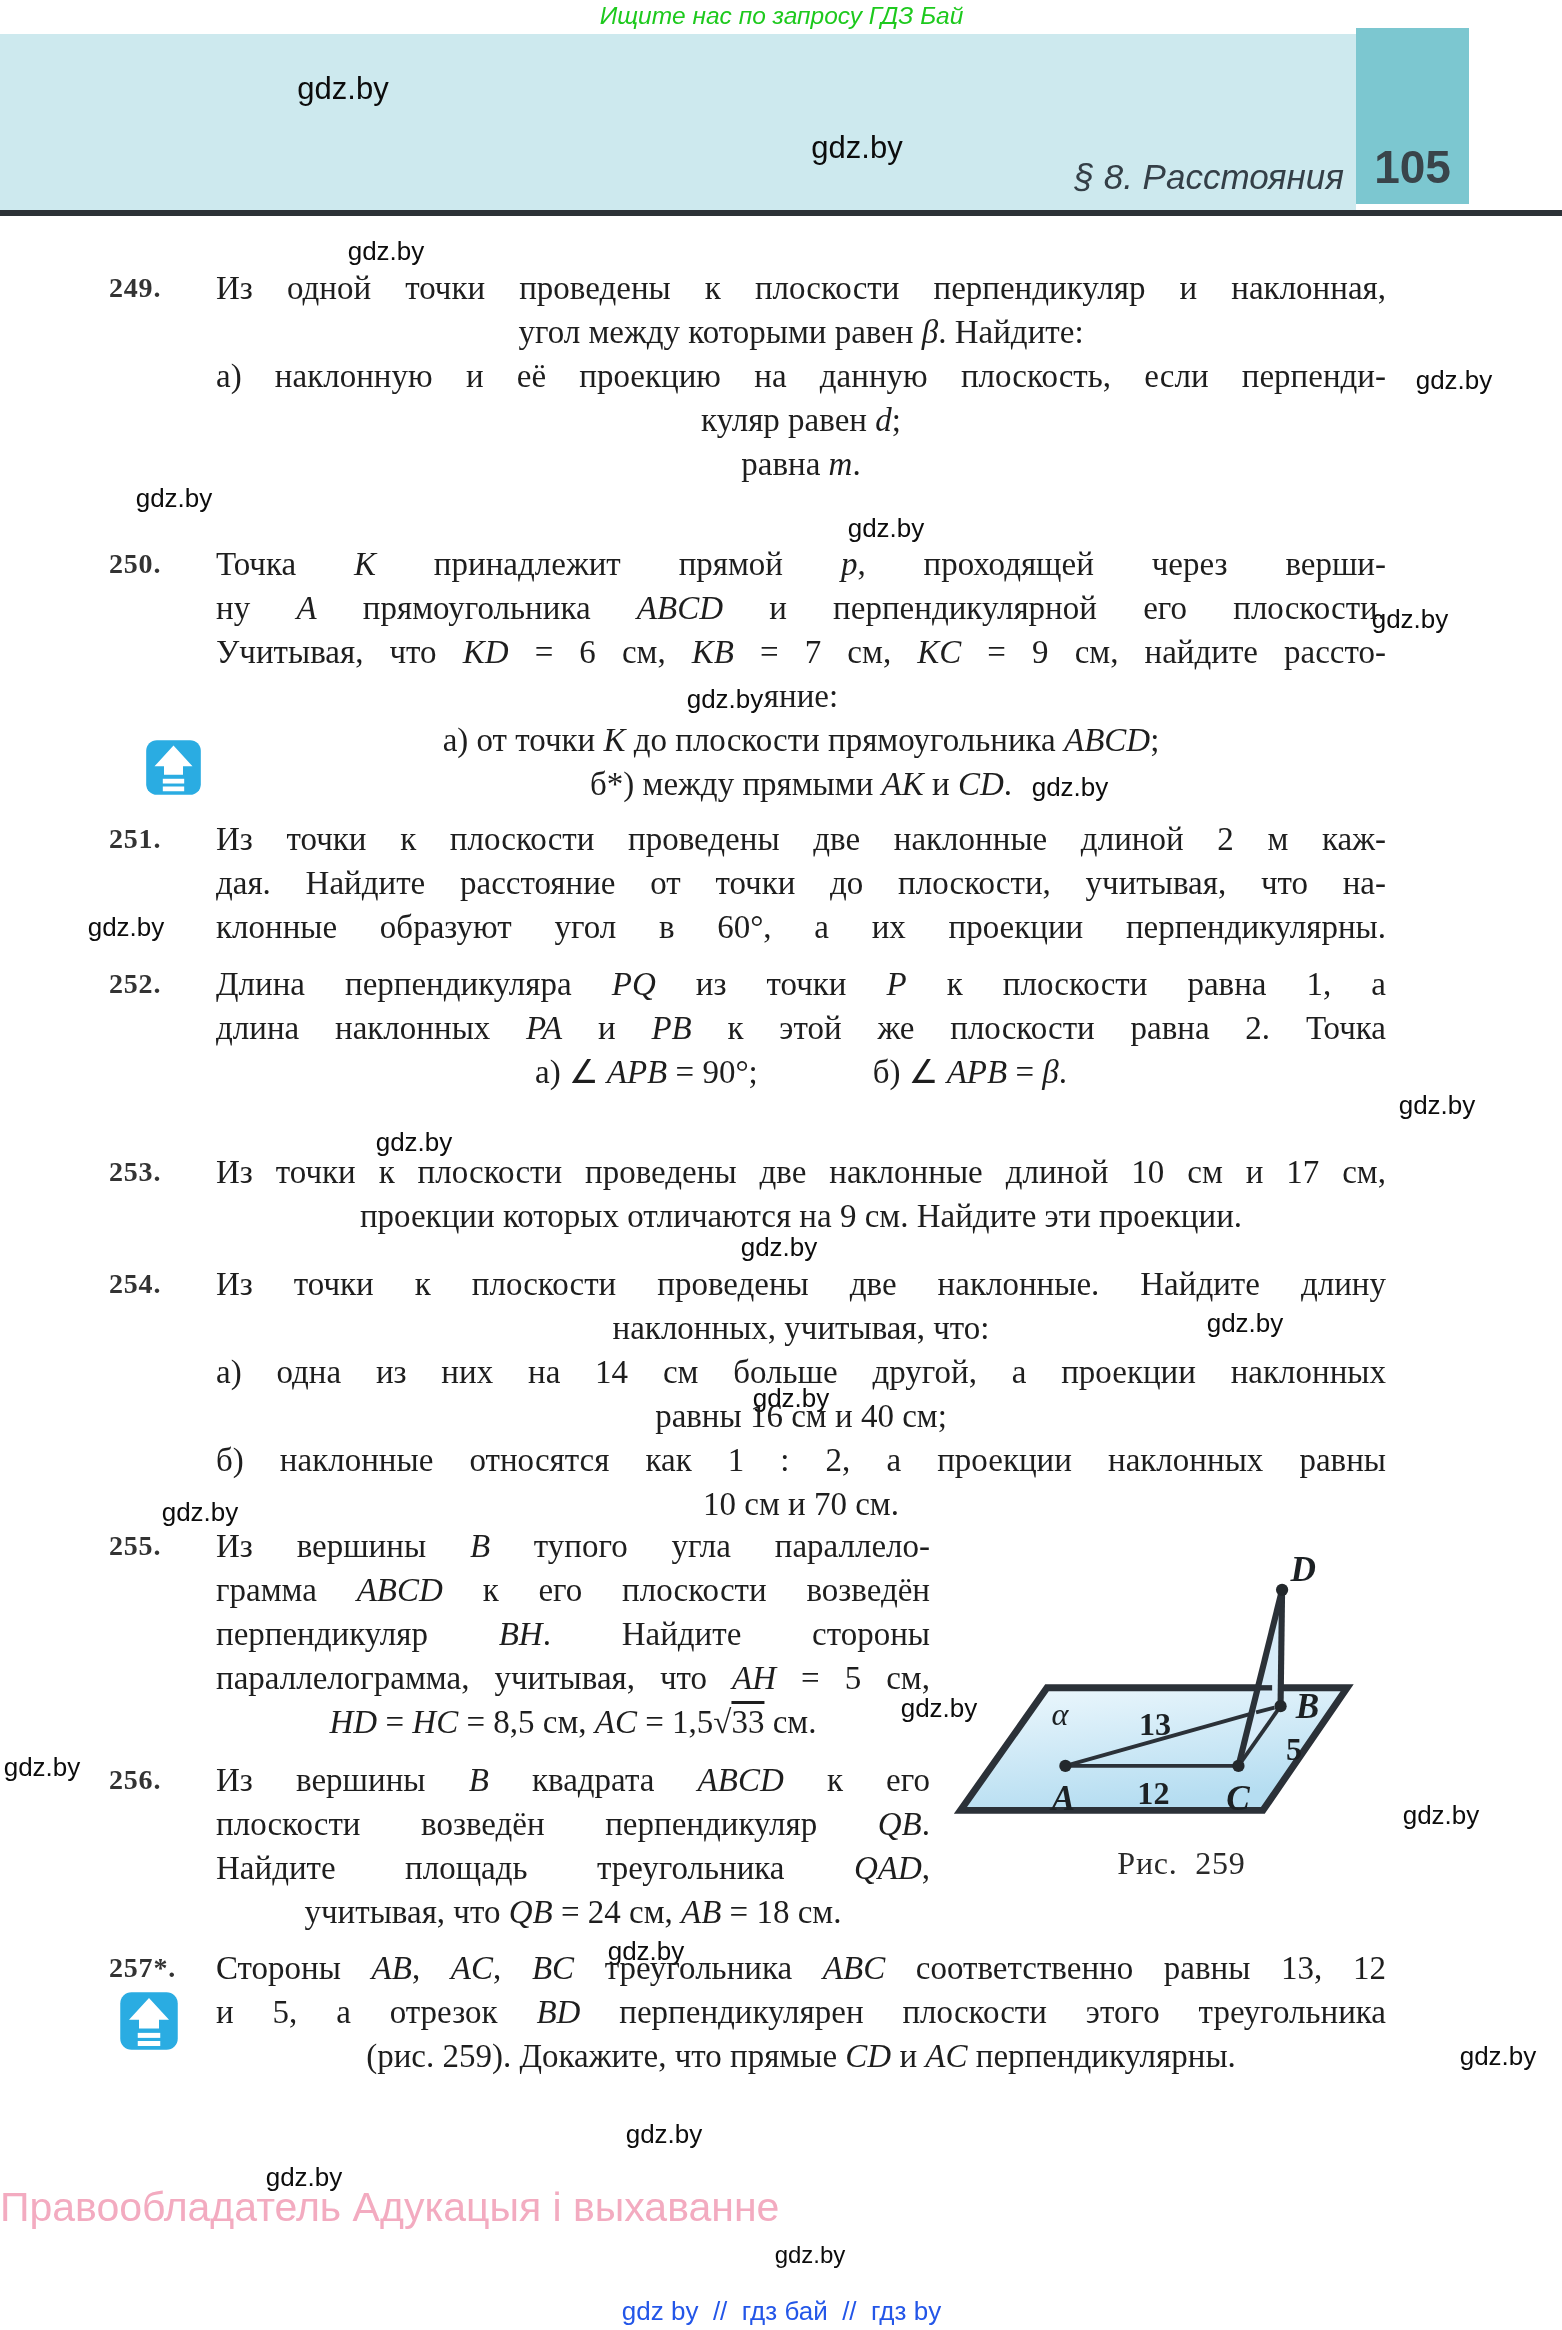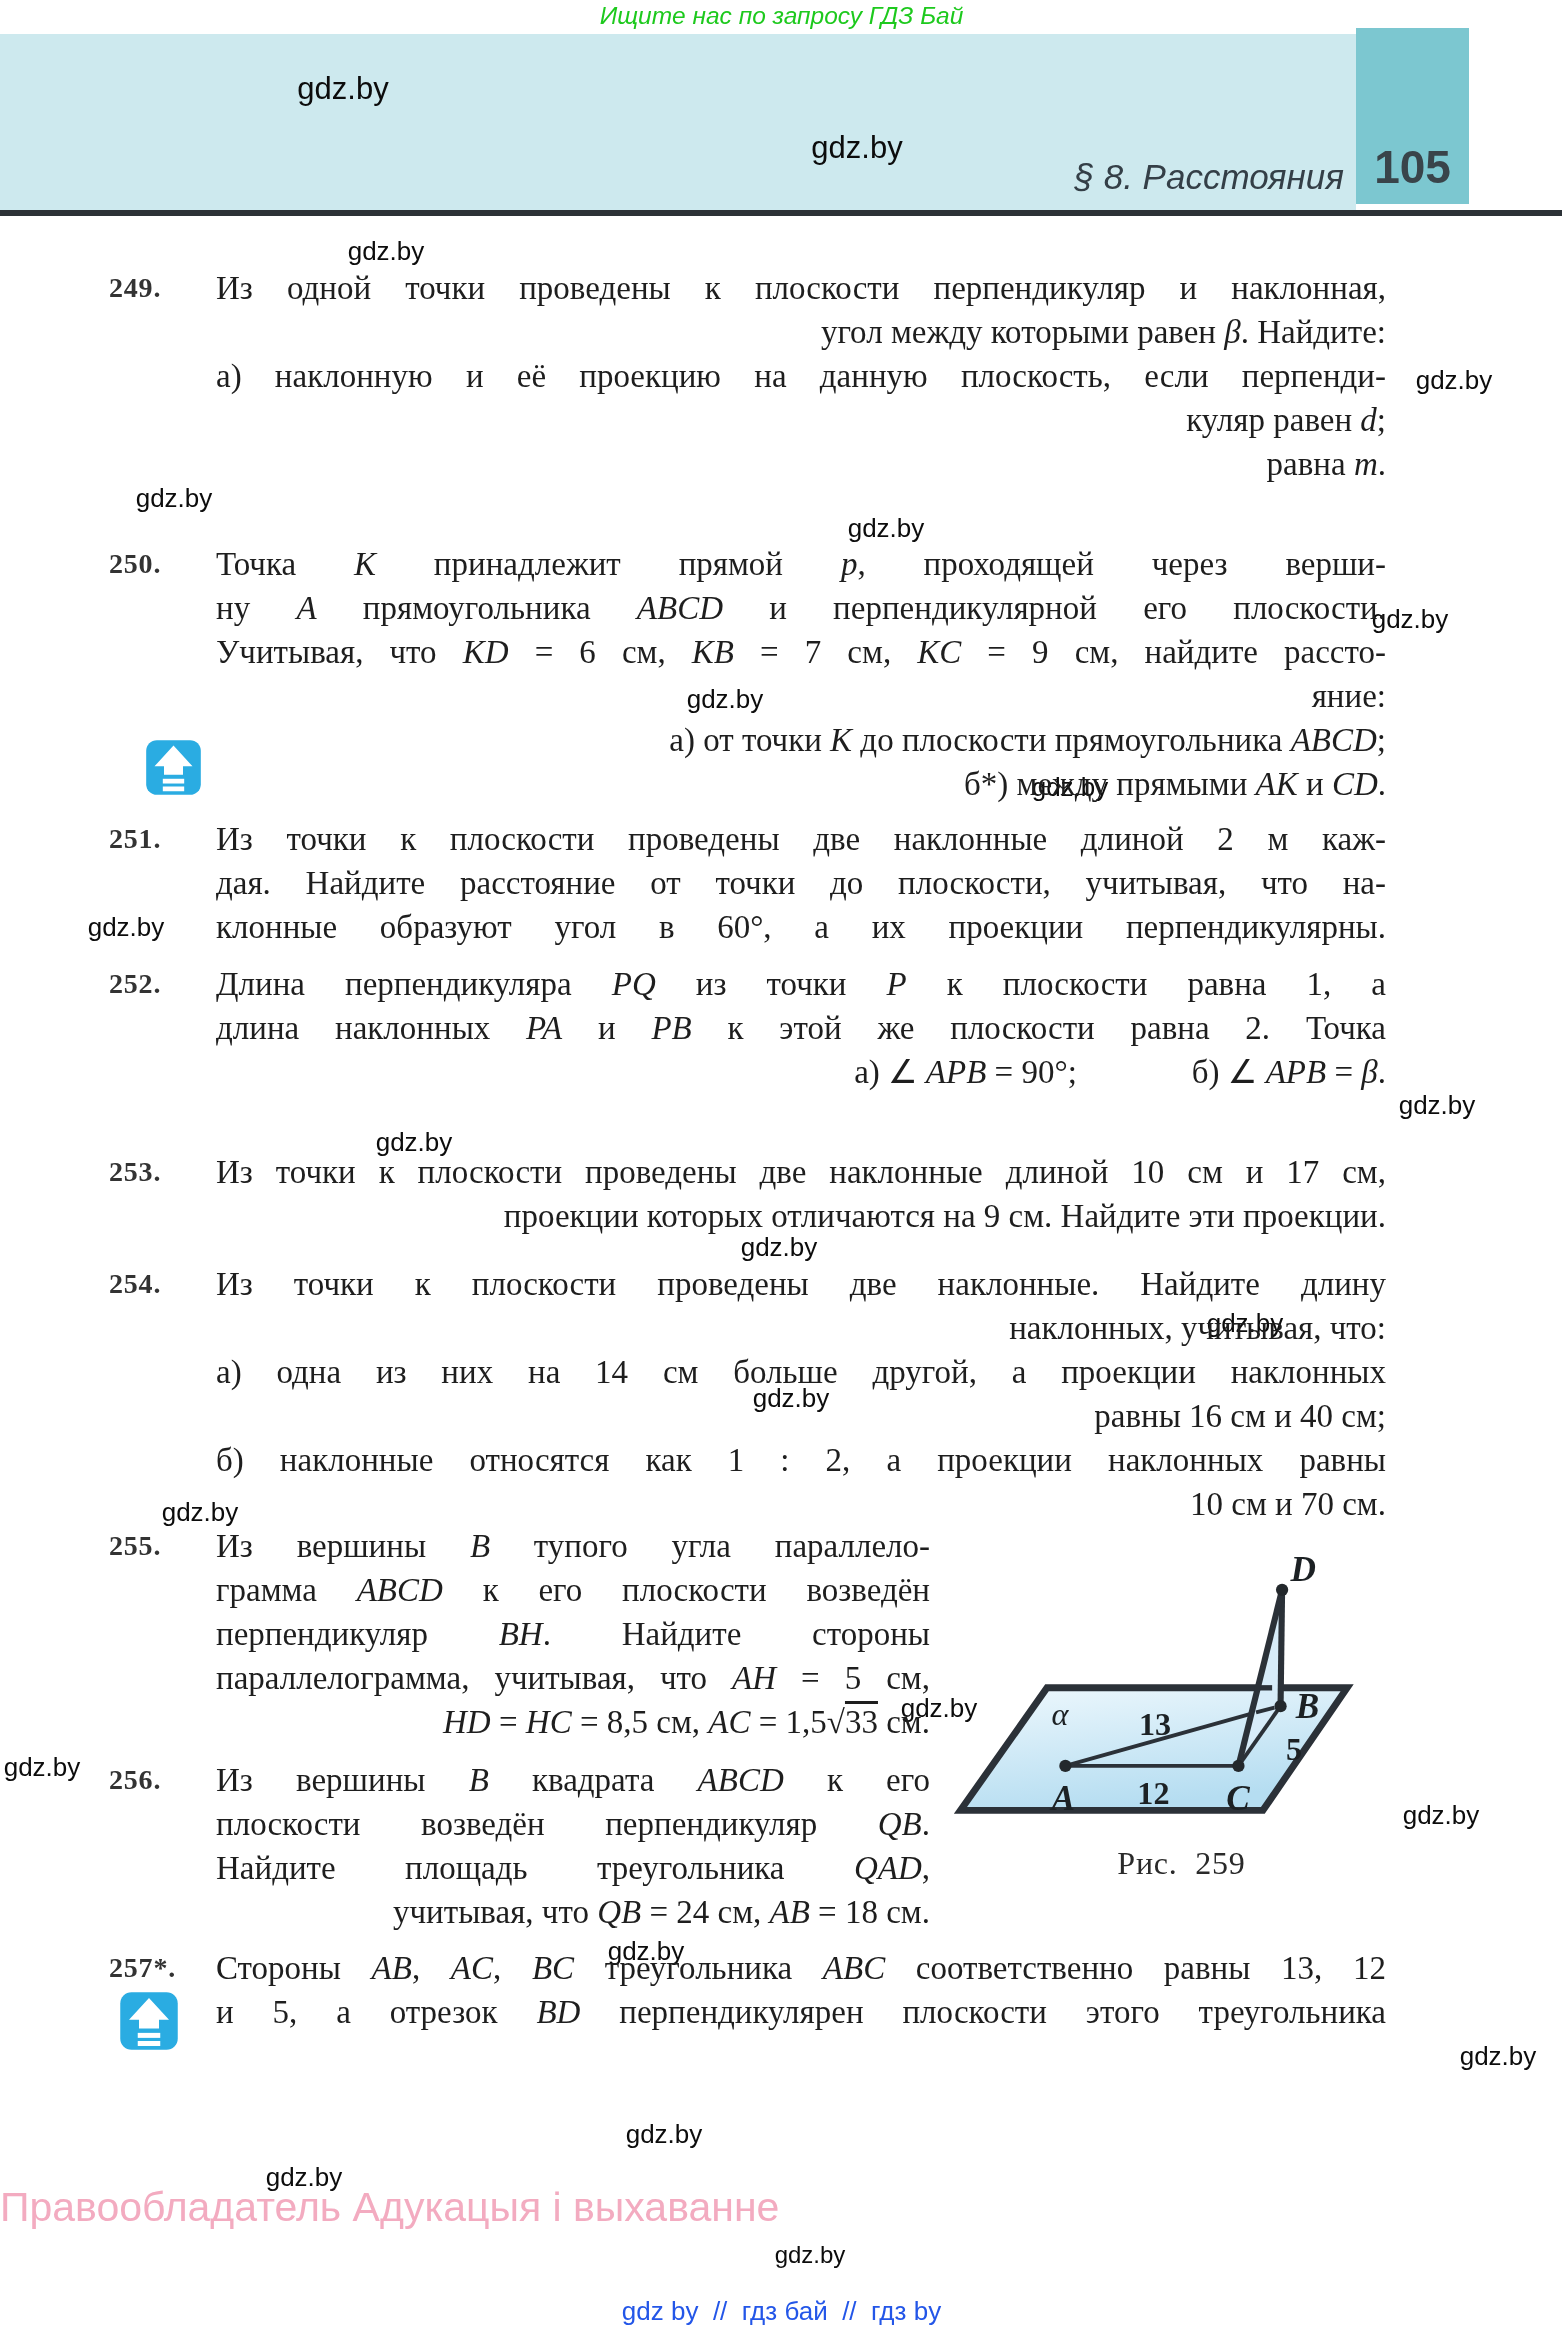--- a/index.html
+++ b/index.html
@@ -26,21 +26,21 @@
   .wm{position:absolute;transform:translate(-50%,-50%);font-family:"Liberation Sans",sans-serif;
       font-size:26px;color:#0c0c0c;white-space:nowrap;}
   .wm.big{font-size:31px;}
 
   
   .problem{position:absolute;left:109px;width:1285px;}
   .p-num{position:absolute;left:0;top:0;width:103px;font-family:"Liberation Serif",serif;
          font-weight:700;font-size:28px;line-height:44px;color:#333333;letter-spacing:0.8px;}
   .p-body{margin-left:107px;width:1170px;}
   .p-body.narrow{width:714px;}
-  .line{display:block;height:44px;line-height:44px;font-size:33px;text-align:right;
+  .line{display:block;height:44px;line-height:44px;font-size:33px;text-align:center;
         white-space:nowrap;}
   .line.j{text-align:justify;text-align-last:justify;white-space:normal;}
   .line i{font-style:italic;}
   .gap{display:inline-block;width:115px;}
   .sqrt{white-space:nowrap;}
   .rad{text-decoration:overline;}
 
   
   .badge-icon{position:absolute;}
 
@@ -184,20 +184,21 @@
       <div class="line j">Найдите площадь треугольника <i>QAD</i>,</div>
       <div class="line">учитывая, что <i>QB</i> = 24 см, <i>AB</i> = 18 см.</div>
     </div>
   </section>
 
   <section class="problem" style="top:1946px">
     <span class="p-num">257*.</span>
     <div class="p-body">
       <div class="line j">Стороны <i>AB</i>, <i>AC</i>, <i>BC</i> треугольника <i>ABC</i> соответственно равны 13, 12</div>
       <div class="line j">и 5, а отрезок <i>BD</i> перпендикулярен плоскости этого треугольника</div>
+      <div class="line">(рис. 259). Докажите, что прямые <i>CD</i> и <i>AC</i> перпендикулярны.</div>
     </div>
   </section>
 
   <svg class="badge-icon" style="left:119px;top:1991px" width="60" height="60" viewBox="0 0 48 48">
     <rect x="1" y="1" width="46" height="46" rx="9" fill="#2aace2"></rect>
     <path d="M24 5.5 L40 23 L32 23 L32 30 L16 30 L16 23 L8 23 Z" fill="#ffffff"></path>
     <rect x="15" y="33.5" width="18" height="4" fill="#ffffff"></rect>
     <rect x="15" y="40" width="18" height="4" fill="#ffffff"></rect>
   </svg>
 

